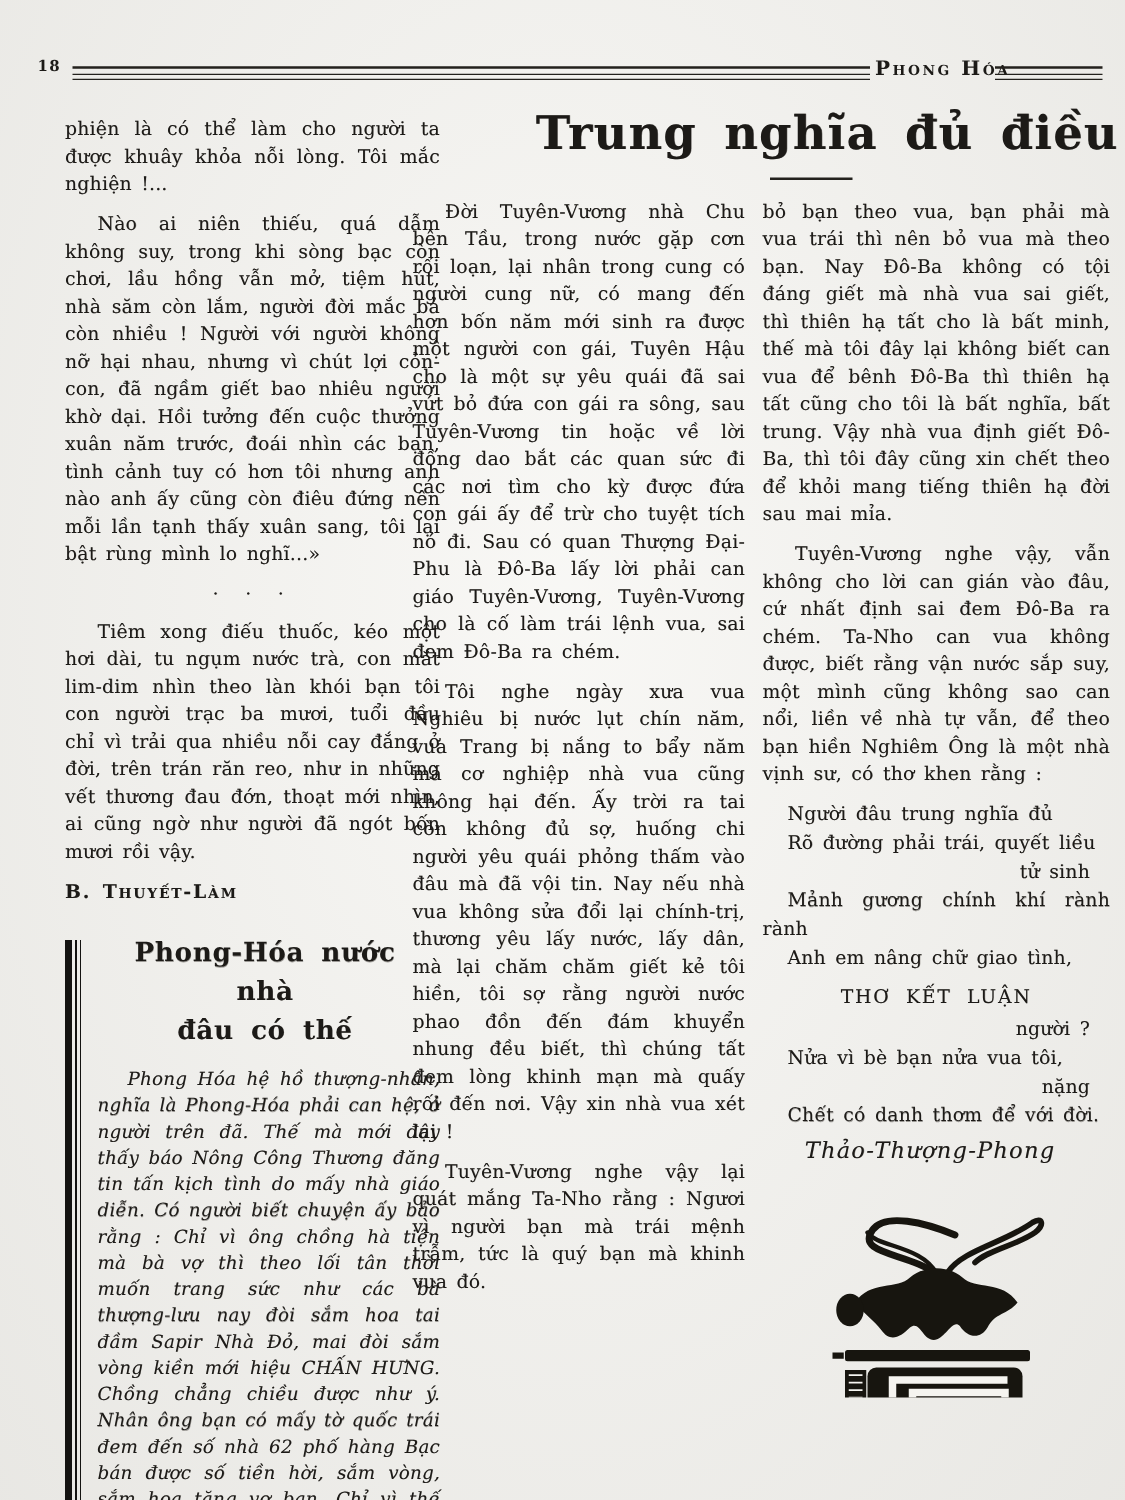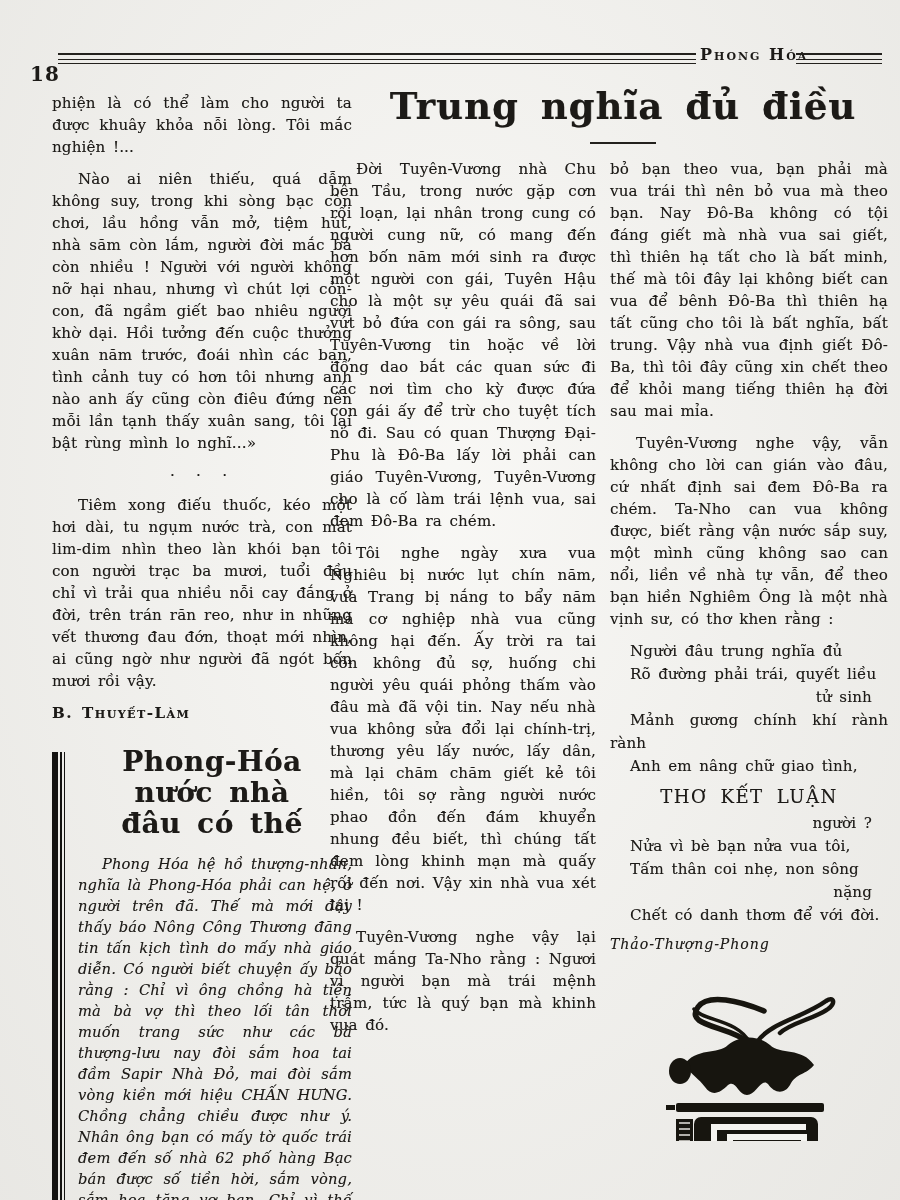--- a/index.html
+++ b/index.html
@@ -13,37 +13,37 @@
     position:relative;width:900px;height:1200px;
     background:
       radial-gradient(ellipse at 50% 40%, rgba(255,255,255,.35), rgba(0,0,0,.05)),
       #f5f4f0;
     color:#1c1a17;
     overflow:hidden;
   }
   
   .header{position:absolute;left:0;top:44px;width:900px;height:30px;}
   .pageno{
-    position:absolute;left:30px;top:18px;font-size:20px;font-weight:bold;
+    position:absolute;left:30px;top:2px;font-size:12px;font-weight:bold;
     letter-spacing:1px;
     text-align:right;
   }
   .rule{
     position:absolute;top:9px;height:8px;
     border-top:2px solid #23211d;border-bottom:1.6px solid #23211d;
     background:linear-gradient(#23211d,#23211d) center / 100% 1px no-repeat;
   }
   .rule-left{left:58px;width:638px;}
   .rule-right{left:796px;width:86px;}
   .masthead{
     position:absolute;left:700px;top:1px;font-size:16px;font-weight:bold;
     font-variant:small-caps;letter-spacing:2px;white-space:nowrap;
   }
   
-  .title-block{position:absolute;left:377px;top:84px;width:492px;text-align:center;}
+  .title-block{position:absolute;left:403px;top:84px;width:492px;text-align:right;}
   .article-title{
     font-size:37px;font-weight:bold;letter-spacing:1px;word-spacing:8px;
     text-shadow:.4px .4px 0 rgba(25,22,18,.55);
     margin:0;
   }
   .title-rule{width:66px;border-top:2.4px solid #23211d;margin:14px auto 0;}
   
   .col{position:absolute;text-align:justify;font-size:15px;line-height:22px;
        letter-spacing:.2px;word-spacing:2.5px;
        text-shadow:.25px .25px 0 rgba(30,26,20,.4);}
@@ -62,37 +62,37 @@
   .subsection{position:relative;margin-top:22px;padding-left:26px;min-height:400px;}
   .subsection-bar{
     position:absolute;left:0;top:6px;bottom:0;width:15px;
     background:
       linear-gradient(90deg,
         #141311 0 6px, rgba(0,0,0,0) 6px 8px,
         #141311 8px 10px, rgba(0,0,0,0) 10px 12px,
         #141311 12px 13px, rgba(0,0,0,0) 13px);
   }
   .subsection-heading{
-    font-size:28px;font-weight:bold;text-align:center;line-height:31px;
+    font-size:21px;font-weight:bold;text-align:center;line-height:31px;
     letter-spacing:.5px;word-spacing:6px;margin:2px 6px 14px 0;text-indent:0;
   }
   .subsection-body{
     font-style:italic;font-size:14.6px;line-height:21px;text-indent:24px;
     margin:0;word-spacing:2px;
   }
   
   .poem{margin:2px 0 0;}
   .pv{text-indent:20px;line-height:23px;}
   .pvr{text-align:right;padding-right:16px;line-height:23px;}
   .verse-heading{
-    text-align:center;font-size:18px;letter-spacing:1.5px;word-spacing:6px;
+    text-align:center;font-size:15px;letter-spacing:1.5px;word-spacing:6px;
     margin:8px 0 4px;font-weight:500;
   }
   .poem-signature{
-    text-align:left;font-style:italic;font-size:14px;letter-spacing:1px;
+    text-align:center;font-style:italic;font-size:18px;letter-spacing:1px;
     padding-right:10px;margin-top:6px;
   }
   
   .illustration{display:block;margin:26px auto 0;}
 </style>
 </head>
 <body>
 
 <div class="page">
 
@@ -142,21 +142,20 @@
       <div class="pvr">tử sinh</div>
       <div class="pv">Mảnh gương chính khí rành rành</div>
       <div class="pv">Anh em nâng chữ giao tình,</div>
     </div>
 
     <div class="verse-heading">THƠ KẾT LUẬN</div>
 
     <div class="poem">
       <div class="pvr">người ?</div>
       <div class="pv">Nửa vì bè bạn nửa vua tôi,</div>
-      <div class="pv">Tấm thân coi nhẹ, non sông</div>
       <div class="pvr">nặng</div>
       <div class="pv">Chết có danh thơm để với đời.</div>
     </div>
 
     <div class="poem-signature">Thảo-Thượng-Phong</div>
 
     <svg class="illustration" width="190" height="160" viewBox="0 0 190 160" aria-hidden="true">
       <g fill="none" stroke="#17150f" stroke-linecap="round">
         <path d="M96 62 C 74 44, 30 46, 44 26 C 54 12, 86 20, 110 30" stroke-width="5.5"></path>
         <path d="M96 62 C 84 38, 48 40, 40 28" stroke-width="3.5"></path>

